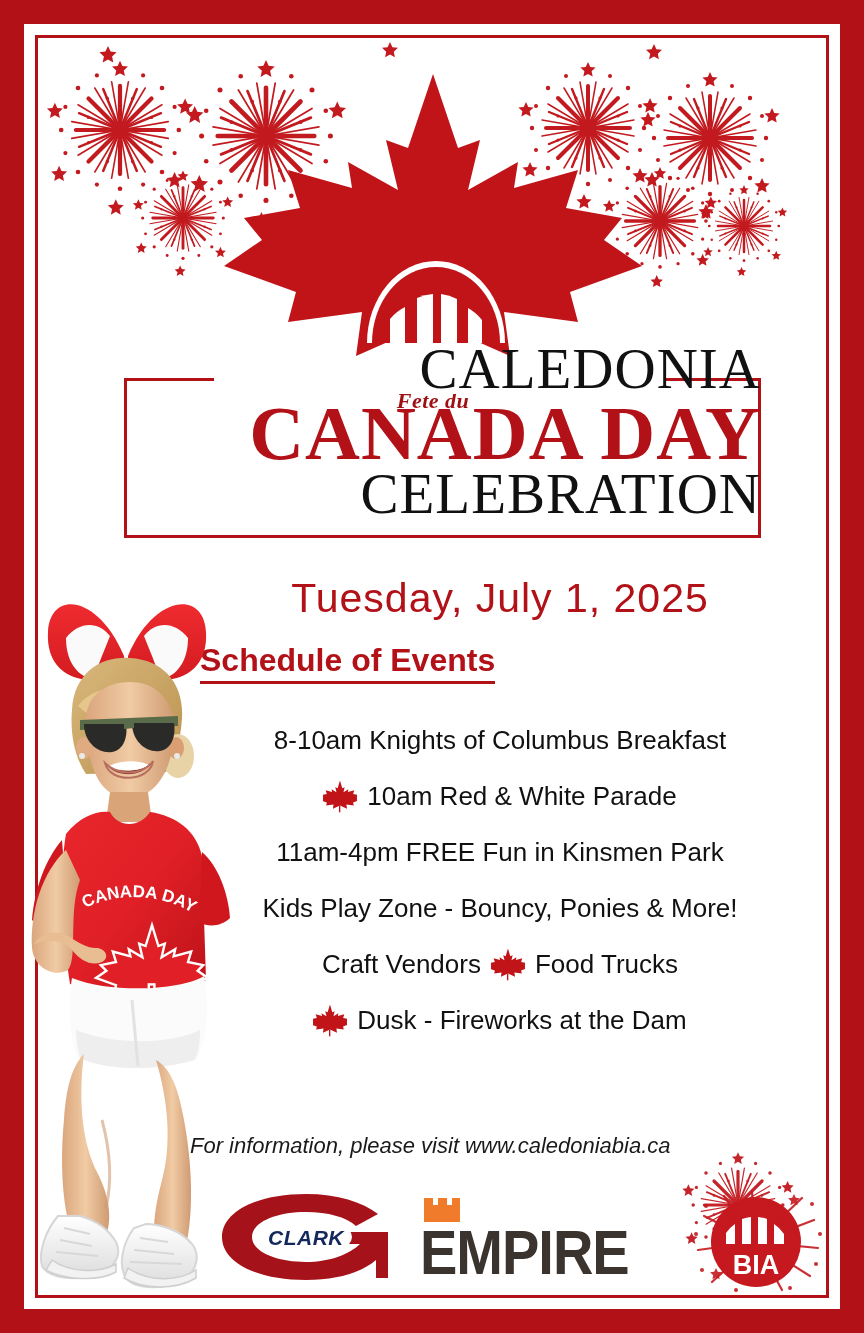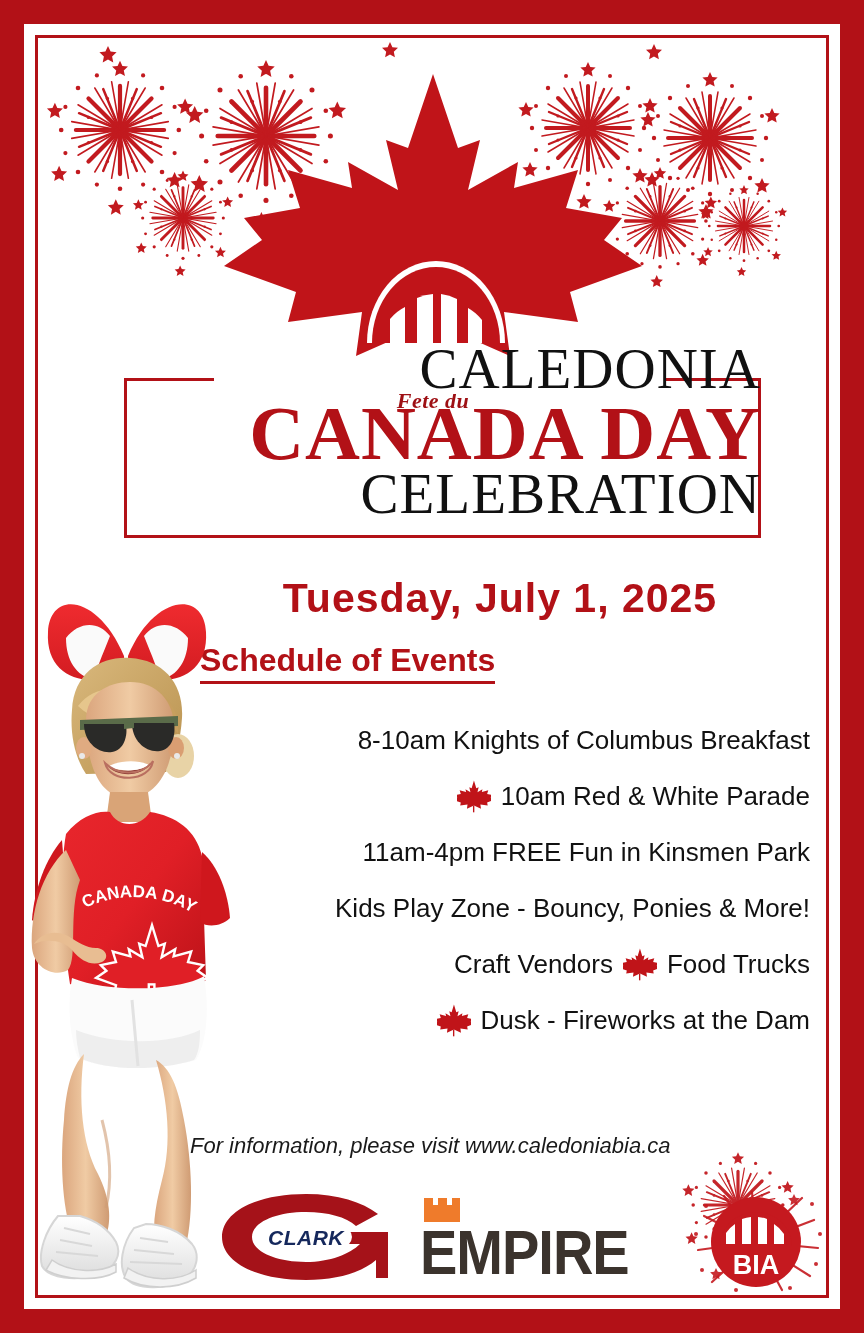--- a/index.html
+++ b/index.html
@@ -29,28 +29,28 @@
              border:3px solid #b21117;box-sizing:border-box;}
   #title-mask{position:absolute;left:214px;top:366px;width:452px;height:28px;background:#fff;}
   #title-lines{position:absolute;left:124px;top:340px;width:637px;text-align:right;
                font-family:"Liberation Serif",serif;line-height:1;}
   .t-caledonia{font-size:57px;color:#111111;letter-spacing:1px;}
   .t-canada{font-size:76px;color:#b21117;font-weight:bold;letter-spacing:1px;margin-top:-2px;}
   .t-celebration{font-size:57px;color:#111111;letter-spacing:1px;margin-top:-6px;}
 
   
   #date-line{position:absolute;left:200px;top:575px;width:600px;text-align:center;
-             font-size:41px;font-weight:bold;color:#b21117;letter-spacing:1px;}
+             font-size:41px;font-weight:normal;color:#b21117;letter-spacing:1px;}
   #sched-head{position:absolute;left:200px;top:642px;width:600px;text-align:left;}
   #sched-head span{font-size:32px;font-weight:bold;color:#b21117;
                    border-bottom:3px solid #b21117;padding-bottom:3px;}
 
   
   #schedule{position:absolute;left:190px;top:712px;width:620px;}
-  .row{display:flex;align-items:center;justify-content:flex-end;height:56px;
+  .row{display:flex;align-items:center;justify-content:center;height:56px;
        font-size:26px;color:#111111;white-space:nowrap;}
   .row .leaf{display:inline-block;width:34px;height:34px;flex:0 0 auto;}
   .row .seg{display:inline-block;}
   .gapl{margin-left:10px;}
   .gapr{margin-right:10px;}
 
   
   #info-line{position:absolute;left:190px;top:1133px;width:620px;text-align:left;
              font-size:22px;font-style:italic;color:#1a1a1a;}
 

